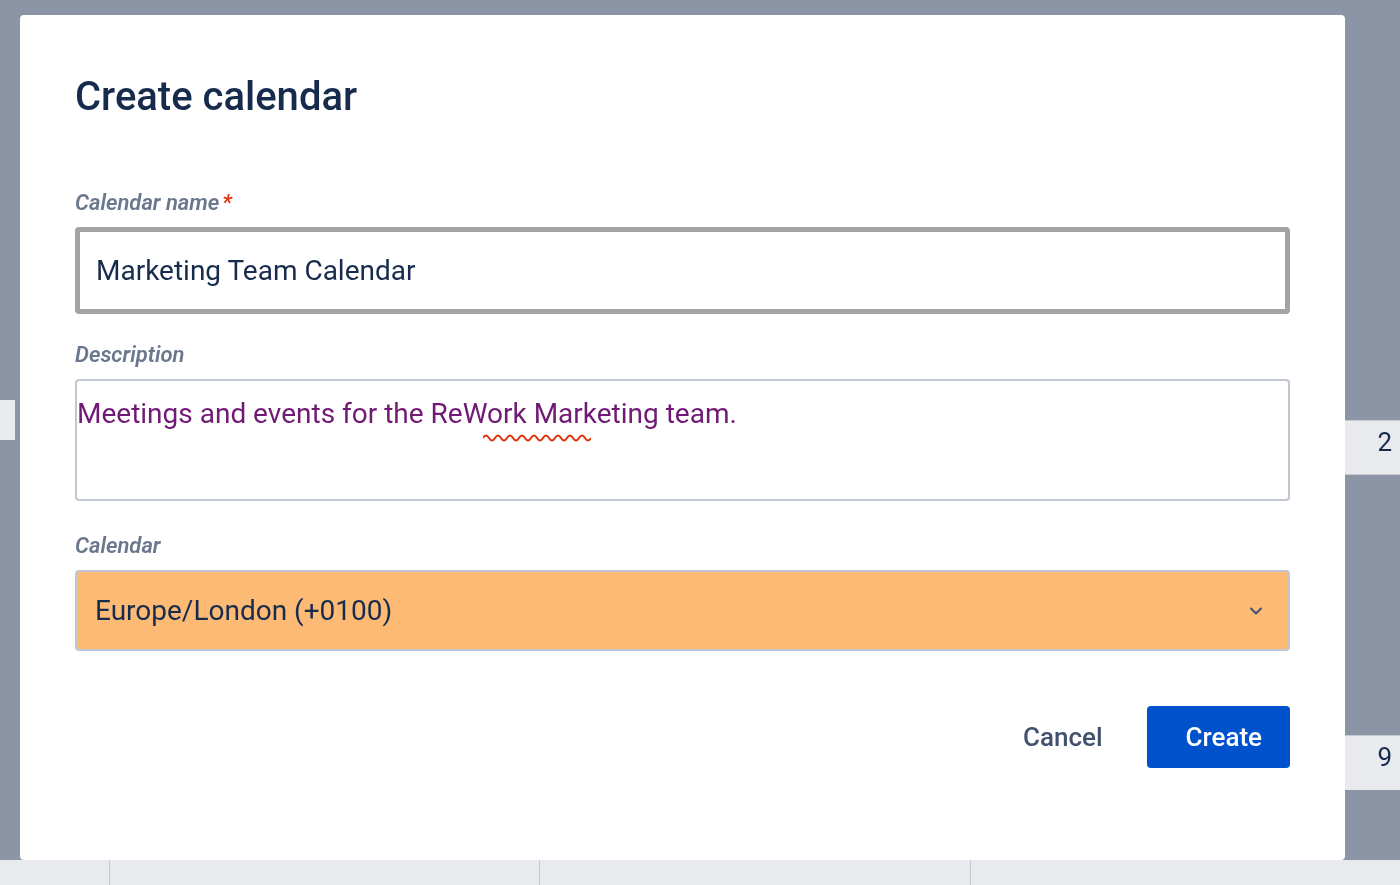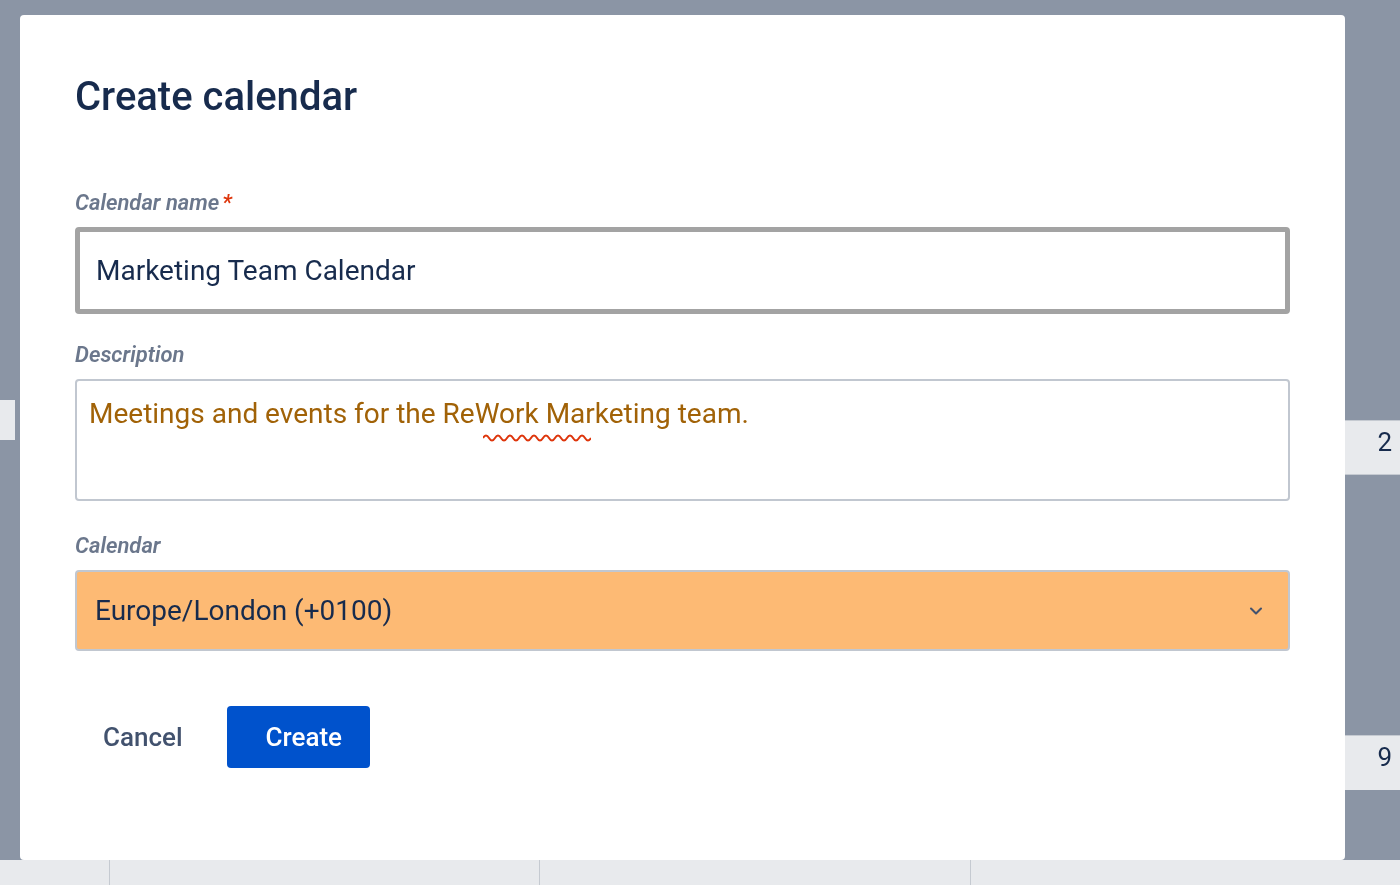--- a/index.html
+++ b/index.html
@@ -123,23 +123,23 @@
       font-size: 28px;
       color: #172b4d;
       font-family: inherit;
       background: #ffffff;
     }
     
     .textarea-input {
       width: 100%;
       border: 2px solid #c1c7d0;
       border-radius: 4px;
-      padding: 16px 12px;
+      padding: 16px 0;
       font-size: 28px;
-      color: #a16207;
+      color: #701a75;
       font-family: inherit;
       resize: none;
       height: 122px;
       background: #ffffff;
     }
     
     .description-container {
       position: relative;
     }
     
@@ -181,20 +181,21 @@
       right: 24px;
       top: 50%;
       transform: translateY(-50%);
       width: 20px;
       height: 20px;
       pointer-events: none;
     }
     
     .button-row {
       display: flex;
+      justify-content: flex-end;
       gap: 16px;
       margin-top: 55px;
     }
     
     .btn {
       padding: 16px 28px;
       font-size: 26px;
       font-weight: 500;
       border-radius: 4px;
       border: none;

